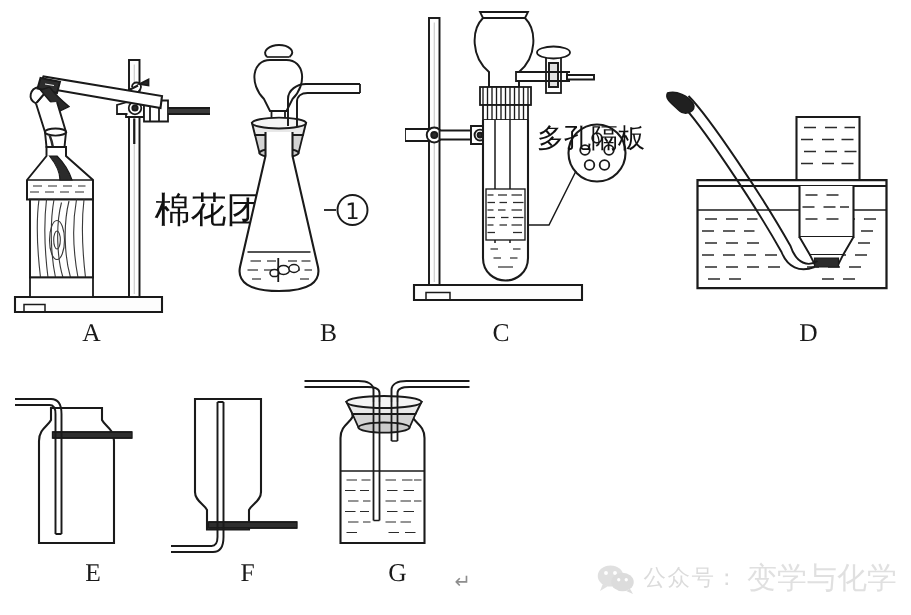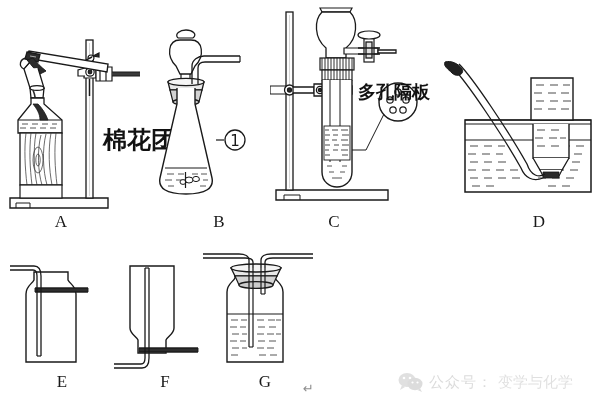--- a/index.html
+++ b/index.html
@@ -24,21 +24,21 @@
     position: absolute;
     font-family: "Liberation Serif", serif;
     font-size: 17px;
     color: #1a1a1a;
     text-align: center;
     width: 40px;
   }
   .cn-label {
     position: absolute;
     font-family: "DejaVu Sans", sans-serif;
-    font-weight: bold;
+    font-weight: normal;
     color: #111111;
     white-space: nowrap;
   }
   #watermark {
     position: absolute;
     left: 398px;
     top: 372px;
     display: flex;
     align-items: center;
     gap: 5px;
@@ -46,21 +46,21 @@
   }
   #watermark .wm-text {
     font-family: Liberation Serif, serif;
     font-size: 15px;
     color: #8a8a8a;
     letter-spacing: 1px;
     white-space: nowrap;
   }
   #watermark .wm-text2 {
     font-family: "DejaVu Sans", sans-serif;
-    font-size: 15px;
+    font-size: 20px;
     color: #9b9b9b;
     white-space: nowrap;
   }
   .pilcrow {
     position: absolute;
     left: 303px;
     top: 381px;
     font-family: "DejaVu Sans", sans-serif;
     font-size: 13px;
     color: #8d8d8d;

